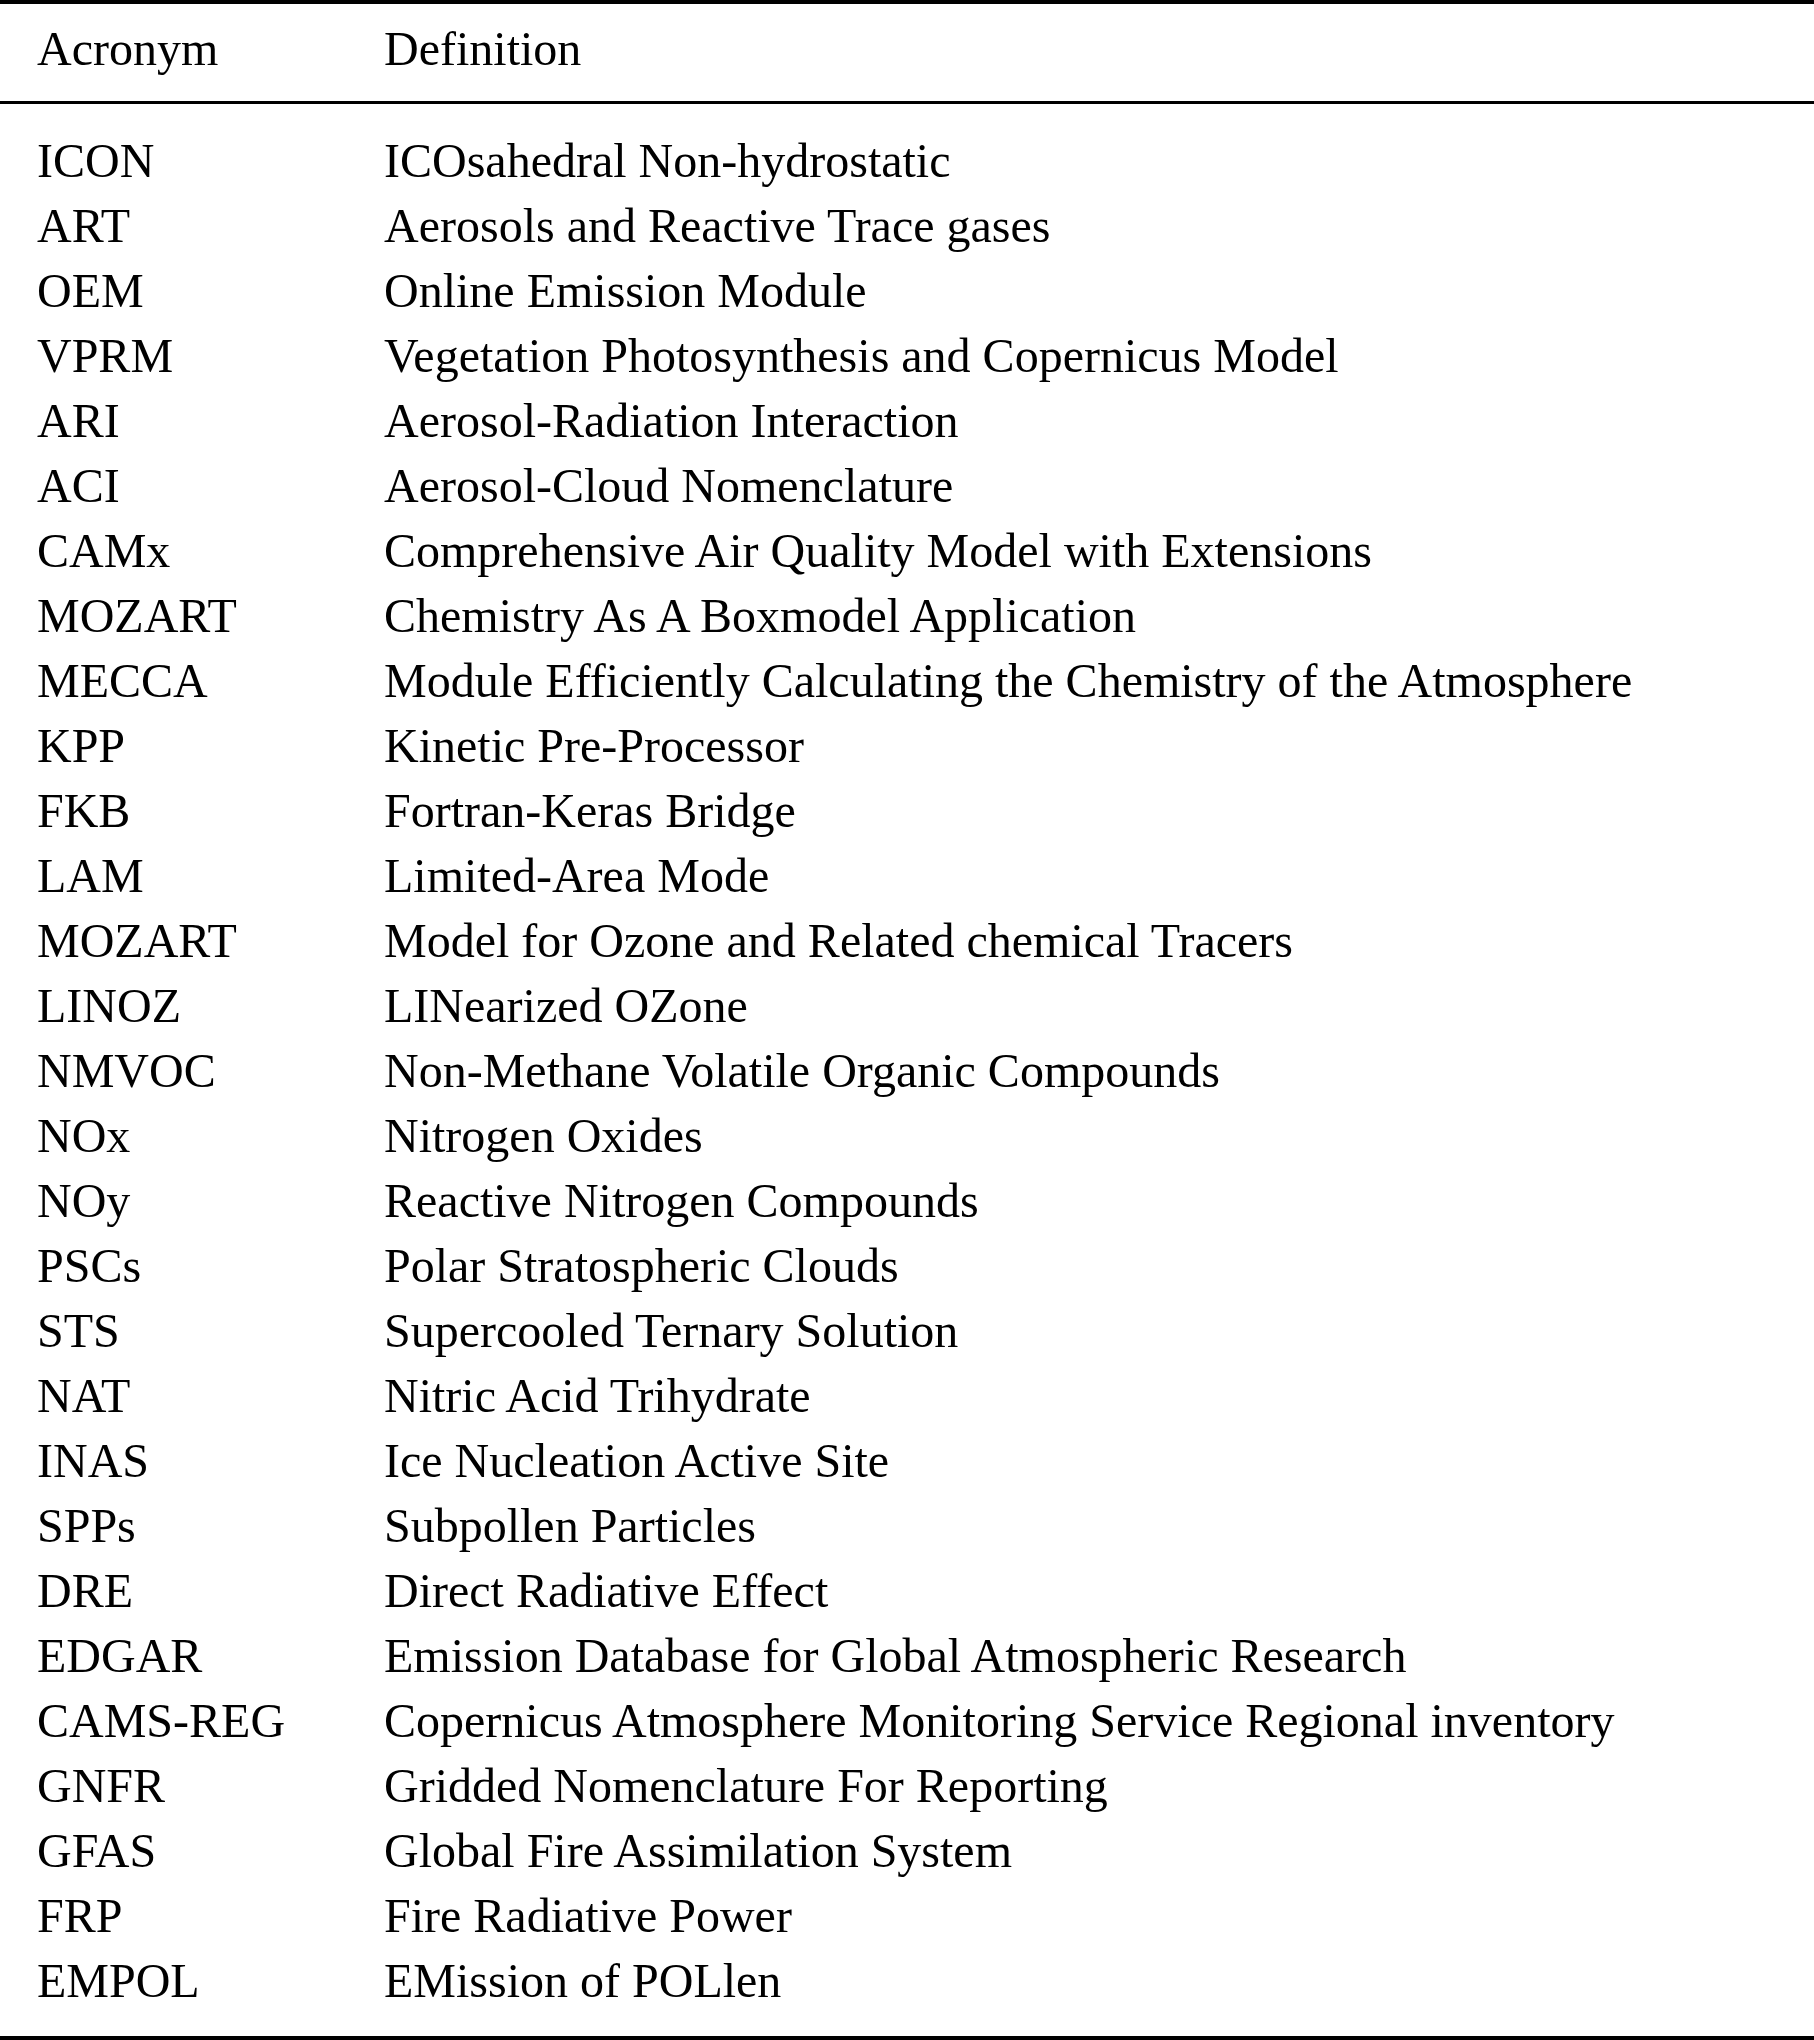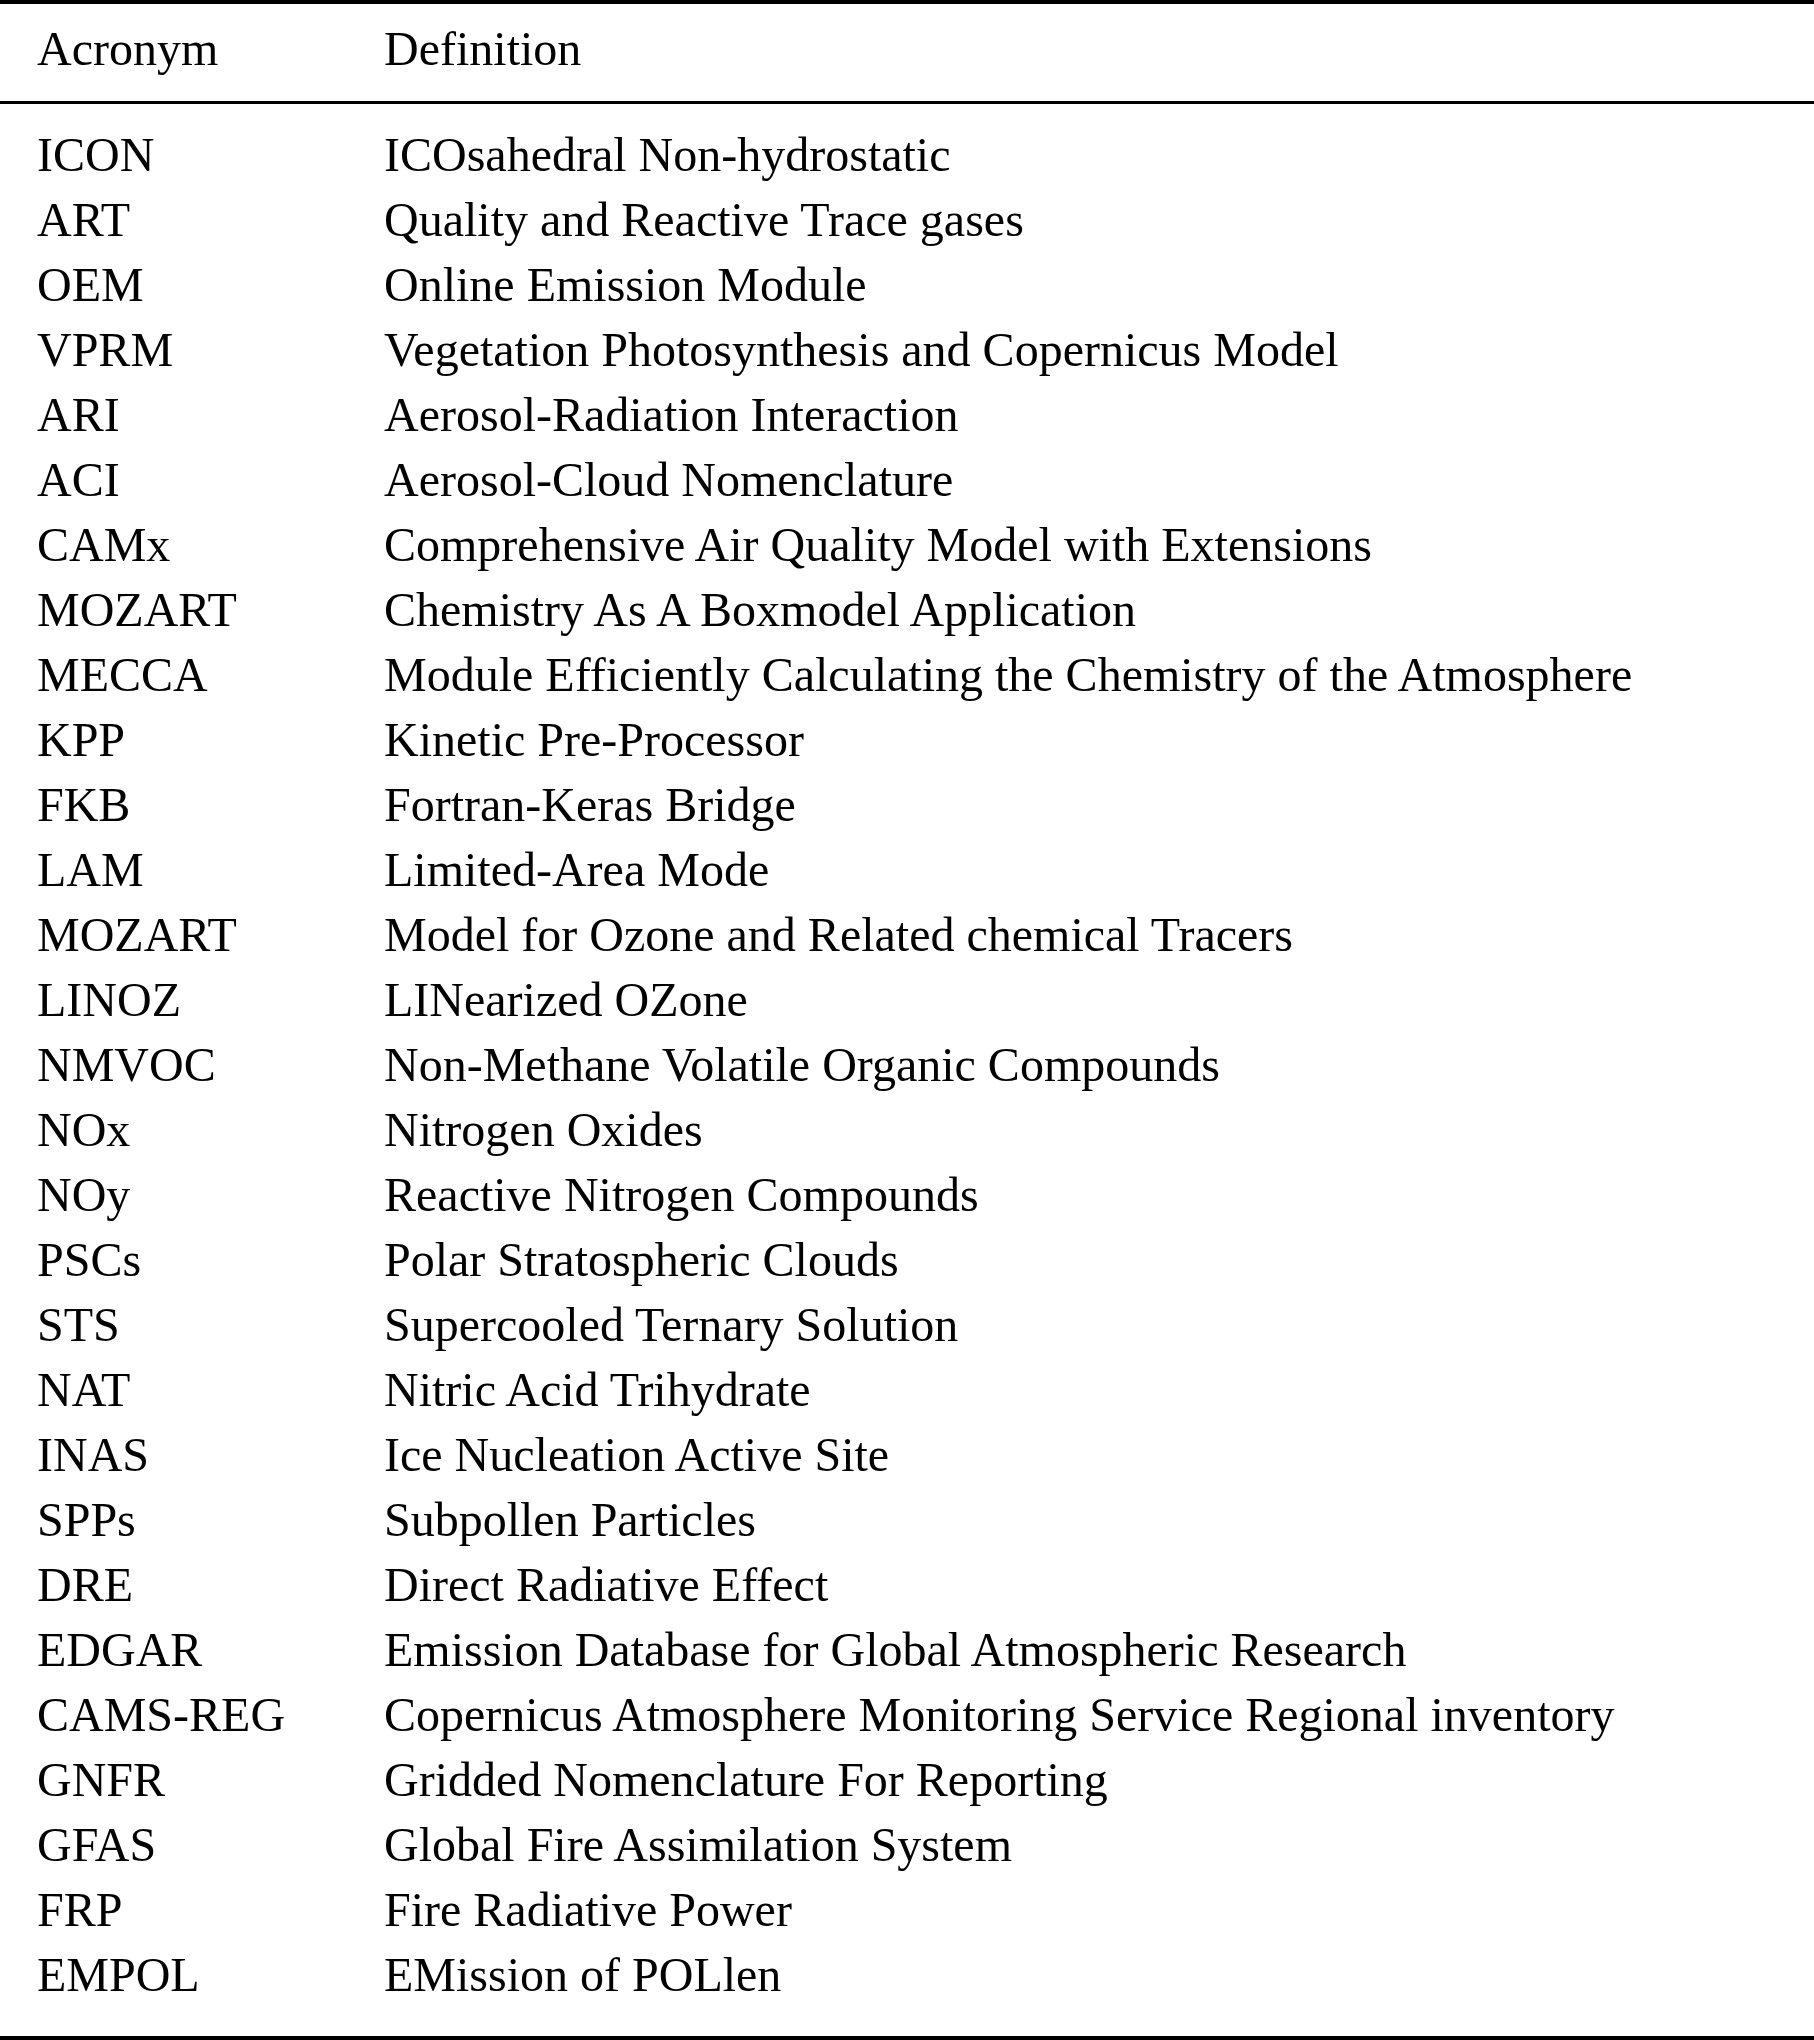--- a/index.html
+++ b/index.html
@@ -9,42 +9,42 @@
   .rule.top { top: 0; height: 3.5px; }
   .rule.mid { top: 101px; height: 2.6px; }
   .rule.bottom { top: 2036px; height: 3.5px; }
   .header { position: absolute; top: 0; left: 0; width: 1814px; height: 101px; }
   .cell { position: absolute; font-size: 48px; line-height: 65px; white-space: nowrap; }
   .c1 { left: 37px; }
   .c2 { left: 384px; }
   .header .cell { top: 16px; }
   #rows { position: absolute; left: 0; top: 118px; width: 1814px; }
   .row { position: relative; height: 65px; }
-  .row .cell { top: 4px; }
+  .row .cell { top: 10px; }
 </style>
 </head>
 <body>
 
 <div class="rule top"></div>
 
 <div class="header">
   <span class="cell c1">Acronym</span>
   <span class="cell c2">Definition</span>
 </div>
 
 <div class="rule mid"></div>
 
 <div id="rows">
     <div class="row">
       <span class="cell c1">ICON</span>
       <span class="cell c2">ICOsahedral Non-hydrostatic</span>
     </div>
     <div class="row">
       <span class="cell c1">ART</span>
-      <span class="cell c2">Quality and Reactive Trace gases</span>
+      <span class="cell c2">Aerosols and Reactive Trace gases</span>
     </div>
     <div class="row">
       <span class="cell c1">OEM</span>
       <span class="cell c2">Online Emission Module</span>
     </div>
     <div class="row">
       <span class="cell c1">VPRM</span>
       <span class="cell c2">Vegetation Photosynthesis and Copernicus Model</span>
     </div>
     <div class="row">

